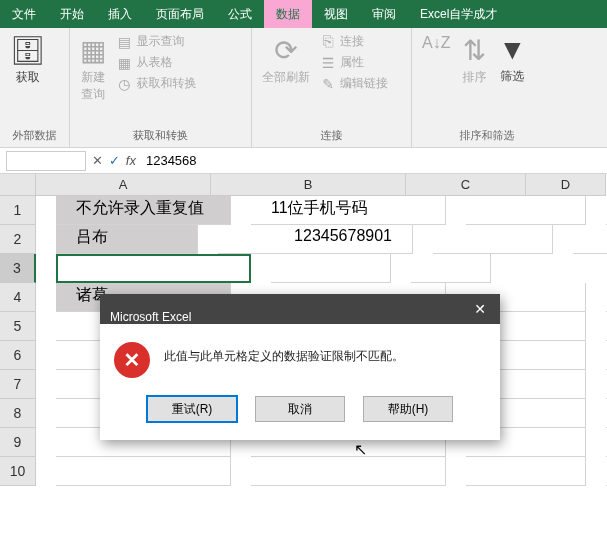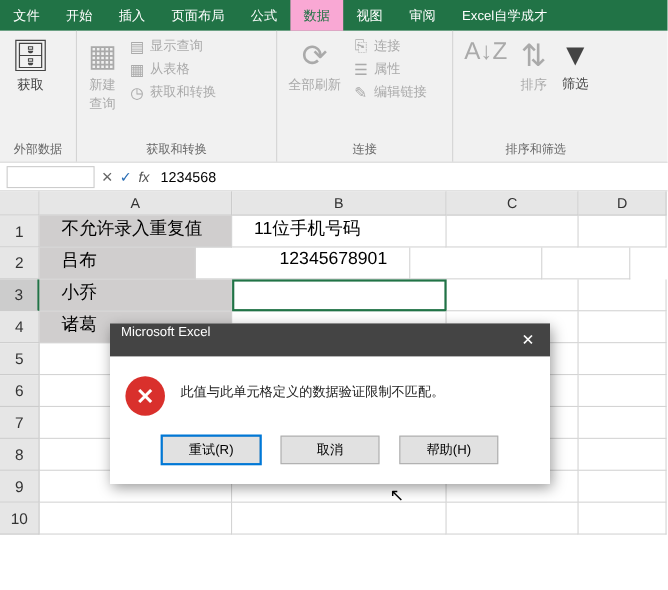--- a/index.html
+++ b/index.html
@@ -34,28 +34,28 @@
 
 .grid-area { position: relative; }
 .sel-all { position: absolute; left: 0; top: 0; width: 36px; height: 22px; background: #e6e6e6; border-right: 1px solid #ccc; border-bottom: 1px solid #ccc; }
 .col-headers { position: absolute; left: 36px; top: 0; height: 22px; display: flex; }
 .col-h { background: #e6e6e6; border-right: 1px solid #ccc; border-bottom: 1px solid #ccc; text-align: center; font-size: 13px; color: #333; line-height: 22px; }
 .row-headers { position: absolute; left: 0; top: 22px; width: 36px; }
 .row-h { height: 29px; background: #e6e6e6; border-right: 1px solid #ccc; border-bottom: 1px solid #ccc; text-align: center; font-size: 14px; color: #333; line-height: 29px; }
 .row-h.sel { background: #ccc; border-right: 2px solid #217346; }
 .cells { position: absolute; left: 36px; top: 22px; }
 .cell-row { display: flex; height: 29px; }
-.cell { border-right: 1px solid #d4d4d4; border-bottom: 1px solid #d4d4d4; font-size: 16px; padding: 2px 20px; overflow: hidden; white-space: nowrap; }
+.cell { border-right: 1px solid #d4d4d4; border-bottom: 1px solid #d4d4d4; font-size: 16px; padding: 2px 20px; overflow: hidden; white-space: nowrap; margin-left: 20px; }
 .cell.num { text-align: right; }
 .col-A { background: #d0cece; }
 .cell.active-border { outline: 2px solid #217346; outline-offset: -2px; }
 
 
 .dialog { position: absolute; left: 100px; top: 294px; width: 400px; background: #fff; box-shadow: 2px 4px 12px rgba(0,0,0,0.4); }
-.dialog-title { background: #444; color: #fff; height: 30px; display: flex; align-items: flex-start; justify-content: space-between; padding: 0 0 0 10px; font-size: 12px; }
+.dialog-title { background: #444; color: #fff; height: 30px; display: flex; align-items: flex-end; justify-content: space-between; padding: 0 0 0 10px; font-size: 12px; }
 .dialog-close { width: 40px; height: 30px; display: flex; align-items: center; justify-content: center; font-size: 14px; cursor: pointer; }
 .dialog-body { padding: 18px 14px 12px 14px; display: flex; gap: 14px; align-items: flex-start; }
 .err-icon { width: 36px; height: 36px; border-radius: 50%; background: #d9302c; display: flex; align-items: center; justify-content: center; color: #fff; font-size: 20px; font-weight: bold; flex-shrink: 0; }
 .dialog-msg { font-size: 12px; color: #222; padding-top: 6px; }
 .dialog-buttons { display: flex; gap: 18px; justify-content: center; padding: 6px 0 18px 0; }
 .dlg-btn { width: 90px; height: 26px; font-size: 12px; background: #e1e1e1; border: 1px solid #adadad; cursor: pointer; }
 .dlg-btn.primary { outline: 2px solid #0078d7; outline-offset: -1px; }
 .cursor-icon { position: absolute; left: 354px; top: 440px; font-size: 16px; color: #000; pointer-events: none; }
 </style>
 </head>
@@ -129,21 +129,21 @@
             <span>编辑链接</span>
           </div>
       </div>
     </div>
     <div class="ribbon-group-label">连接</div>
   </div>
 
   <div class="ribbon-group" style="width:150px;border-right:none">
     <div class="ribbon-buttons">
       <div class="big-btn disabled" style="font-size:11px">
-        <span class="icon" style="font-size:22px">A↓Z</span>
+        <span class="icon" style="font-size:16px">A↓Z</span>
       </div>
       <div class="big-btn disabled">
         <span class="icon">⇅</span>
         <span>排序</span>
       </div>
       <div class="big-btn">
         <span class="icon">▼</span>
         <span>筛选</span>
       </div>
     </div>
@@ -188,21 +188,20 @@
       <div class="cell" style="width:120px"></div>
       <div class="cell" style="width:80px"></div>
     </div>
     <div class="cell-row">
       <div class="cell col-A" style="width:142px">吕布</div>
       <div class="cell num" style="width:195px">12345678901</div>
       <div class="cell" style="width:120px"></div>
       <div class="cell" style="width:80px"></div>
     </div>
     <div class="cell-row">
-      <div class="cell col-A" style="width:175px">小乔</div>
       <div class="cell active-border" style="width:195px"></div>
       <div class="cell" style="width:120px"></div>
       <div class="cell" style="width:80px"></div>
     </div>
     <div class="cell-row">
       <div class="cell col-A" style="width:175px">诸葛</div>
       <div class="cell" style="width:195px"></div>
       <div class="cell" style="width:120px"></div>
       <div class="cell" style="width:80px"></div>
     </div>

